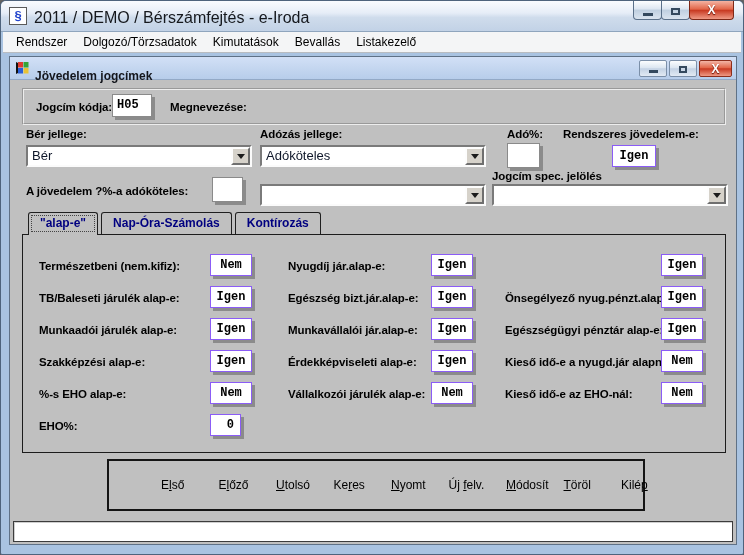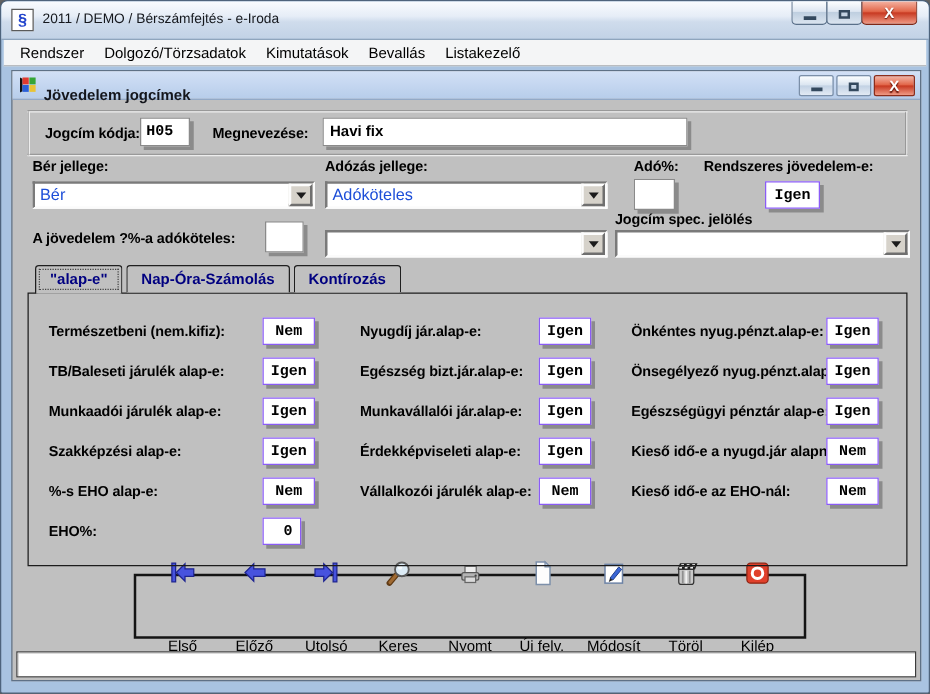--- a/index.html
+++ b/index.html
@@ -5,21 +5,21 @@
   html,body{margin:0;padding:0;background:#6b6b6b;font-family:"Liberation Sans",sans-serif;}
   *{box-sizing:border-box;}
   .win{position:relative;width:744px;height:555px;background:#a9c3e1;border:1px solid #4e637c;
        border-radius:6px 6px 2px 2px;overflow:hidden;box-shadow:0 2px 6px rgba(0,0,0,.5);}
   
   .titlebar{position:absolute;top:0;left:0;right:0;height:31px;
     background:linear-gradient(180deg,#f9fbfe 0%,#e6edf7 40%,#cfdcec 55%,#c2d2e6 100%);
     border-bottom:1px solid #8fa5bd;}
   .app-icon{position:absolute;left:8px;top:6px;width:18px;height:18px;background:#fff;
     border:1px solid #5a5a5a;color:#2244cc;font-size:13px;font-weight:bold;text-align:center;line-height:16px;}
-  .title-text{position:absolute;left:33px;top:8px;font-size:11px;color:#15181d;white-space:nowrap;}
+  .title-text{position:absolute;left:33px;top:8px;font-size:16px;color:#15181d;white-space:nowrap;}
   .win-controls{position:absolute;top:0;right:9px;display:flex;}
   .win-btn{width:29px;height:19px;border:1px solid #5a7089;border-top:none;margin-left:-1px;
     background:linear-gradient(#fdfeff,#dde6f1 45%,#bfcfe0 50%,#dae4ef);
     display:flex;align-items:center;justify-content:center;border-radius:0 0 4px 4px;cursor:default;}
   .win-btn.close{width:45px;background:linear-gradient(#f4b3a2,#e2674a 45%,#c83a22 52%,#ef9a85);border-color:#7e2817;}
   .glyph-min{width:10px;height:3px;background:#34495e;margin-top:8px;}
   .glyph-max{width:9px;height:7px;border:2px solid #34495e;margin-top:2px;}
   .glyph-x{color:#fff;font-weight:bold;font-size:12px;text-shadow:0 1px 1px #5e1206;line-height:1;}
   
   .menubar{position:absolute;top:31px;left:2px;right:2px;height:21px;background:#f4f5f6;
@@ -42,21 +42,21 @@
   
   .blabel{position:absolute;font-weight:bold;font-size:11.5px;color:#000;white-space:nowrap;letter-spacing:-0.1px;}
   .sunkbox{position:absolute;background:#fff;border:1px solid #8a8a8a;box-shadow:3px 3px 0 #8b8b8b;}
   .mono{font-family:"Liberation Mono","DejaVu Sans Mono",monospace;font-weight:bold;font-size:12px;}
   .groupbox{position:absolute;left:12px;top:31px;width:704px;height:37px;border:2px groove #ededed;}
   .code-input{left:88px;top:4px;width:40px;height:23px;line-height:21px;padding-left:4px;}
   .name-input{left:234px;top:4px;width:292px;height:23px;line-height:21px;padding-left:5px;
     font-weight:bold;font-size:12px;}
   .dropdown{position:absolute;height:22px;background:#fff;border:2px solid;
     border-color:#7a7a7a #fbfbfb #fbfbfb #7a7a7a;}
-  .dd-text{font-size:13px;color:#1d4ed8;padding:1px 4px;white-space:nowrap;overflow:hidden;}
+  .dd-text{font-size:13px;color:#0f172a;padding:1px 4px;white-space:nowrap;overflow:hidden;}
   .dd-btn{position:absolute;right:0;top:0;width:19px;height:18px;background:#d6d2ca;
     border:2px solid;border-color:#fdfdfd #6f6f6f #6f6f6f #fdfdfd;
     display:flex;align-items:center;justify-content:center;}
   .dd-arrow{width:0;height:0;border-left:4px solid transparent;border-right:4px solid transparent;
     border-top:5px solid #1c1c1c;}
   .vbox{position:absolute;width:42px;height:22px;background:#fff;border:1px solid #8b5cf6;
     box-shadow:3px 3px 0 #8b8b8b;text-align:center;line-height:20px;}
   .vbox.small{width:31px;text-align:right;padding-right:6px;}
   
   .tabs{position:absolute;left:18px;top:155px;display:flex;}
@@ -66,21 +66,21 @@
   .tab.active{height:23px;outline:1px dotted #444;outline-offset:-4px;}
   .panel{position:absolute;left:12px;top:177px;width:704px;height:219px;border:1px solid #1c1c1c;z-index:1;}
   .c1l{left:16px}.c1b{left:187px}
   .c2l{left:265px}.c2b{left:408px}
   .c3l{left:482px}.c3b{left:638px}
   .lt0{top:25px}.lt1{top:57px}.lt2{top:89px}.lt3{top:121px}.lt4{top:153px}.lt5{top:185px}
   .bt0{top:19px}.bt1{top:51px}.bt2{top:83px}.bt3{top:115px}.bt4{top:147px}.bt5{top:179px}
   
   .toolbar{position:absolute;left:97px;top:402px;width:538px;height:52px;border:2px solid #141414;
     display:flex;align-items:center;justify-content:space-between;padding:0 12px;background:#c0c0c0;}
-  .tool-btn{display:flex;flex-direction:column;align-items:center;width:50px;cursor:default;gap:40px;}
+  .tool-btn{display:flex;flex-direction:row;align-items:center;width:50px;cursor:default;gap:40px;}
   .tool-btn svg{display:block;}
   .tool-label{font-size:12px;color:#000;margin-top:0;white-space:nowrap;}
   .accel{text-decoration:underline;}
   
   .statusbar{position:absolute;left:3px;top:464px;width:720px;height:21px;background:#fff;
     border:1px solid #3c3c3c;box-shadow:inset 1px 1px 0 #cfcfcf;}
 </style>
 </head>
 <body>
 
@@ -131,21 +131,20 @@
         <div class="dlg-btn close">
             <span class="glyph-x">X</span>
           </div>
       </div>
     </div>
 
     <div class="groupbox">
       <span class="blabel" style="left:12px;top:11px;">Jogcím kódja:</span>
       <div class="sunkbox mono code-input">H05</div>
       <span class="blabel" style="left:146px;top:11px;">Megnevezése:</span>
-      <div class="sunkbox name-input">Havi fix</div>
     </div>
 
     <span class="blabel" style="left:16px;top:71px;">Bér jellege:</span>
     <span class="blabel" style="left:250px;top:71px;text-align:center;">Adózás jellege:</span>
     <span class="blabel" style="left:497px;top:71px;">Adó%:</span>
     <span class="blabel" style="left:553px;top:71px;">Rendszeres jövedelem-e:</span>
 
     <div class="dropdown" style="left:16px;top:88px;width:226px;">
       <div class="dd-text">Bér</div>
       <div class="dd-btn">
@@ -202,21 +201,20 @@
       <div class="vbox mono c2b bt0">Igen</div>
       <span class="blabel c2l lt1">Egészség bizt.jár.alap-e:</span>
       <div class="vbox mono c2b bt1">Igen</div>
       <span class="blabel c2l lt2">Munkavállalói jár.alap-e:</span>
       <div class="vbox mono c2b bt2">Igen</div>
       <span class="blabel c2l lt3">Érdekképviseleti alap-e:</span>
       <div class="vbox mono c2b bt3">Igen</div>
       <span class="blabel c2l lt4">Vállalkozói járulék alap-e:</span>
       <div class="vbox mono c2b bt4">Nem</div>
 
-      <span class="blabel c3l lt0">Önkéntes nyug.pénzt.alap-e:</span>
       <div class="vbox mono c3b bt0">Igen</div>
       <span class="blabel c3l lt1">Önsegélyező nyug.pénzt.alap-e:</span>
       <div class="vbox mono c3b bt1">Igen</div>
       <span class="blabel c3l lt2">Egészségügyi pénztár alap-e:</span>
       <div class="vbox mono c3b bt2">Igen</div>
       <span class="blabel c3l lt3">Kieső idő-e a nyugd.jár alapnál:</span>
       <div class="vbox mono c3b bt3">Nem</div>
       <span class="blabel c3l lt4">Kieső idő-e az EHO-nál:</span>
       <div class="vbox mono c3b bt4">Nem</div>
     </div>

